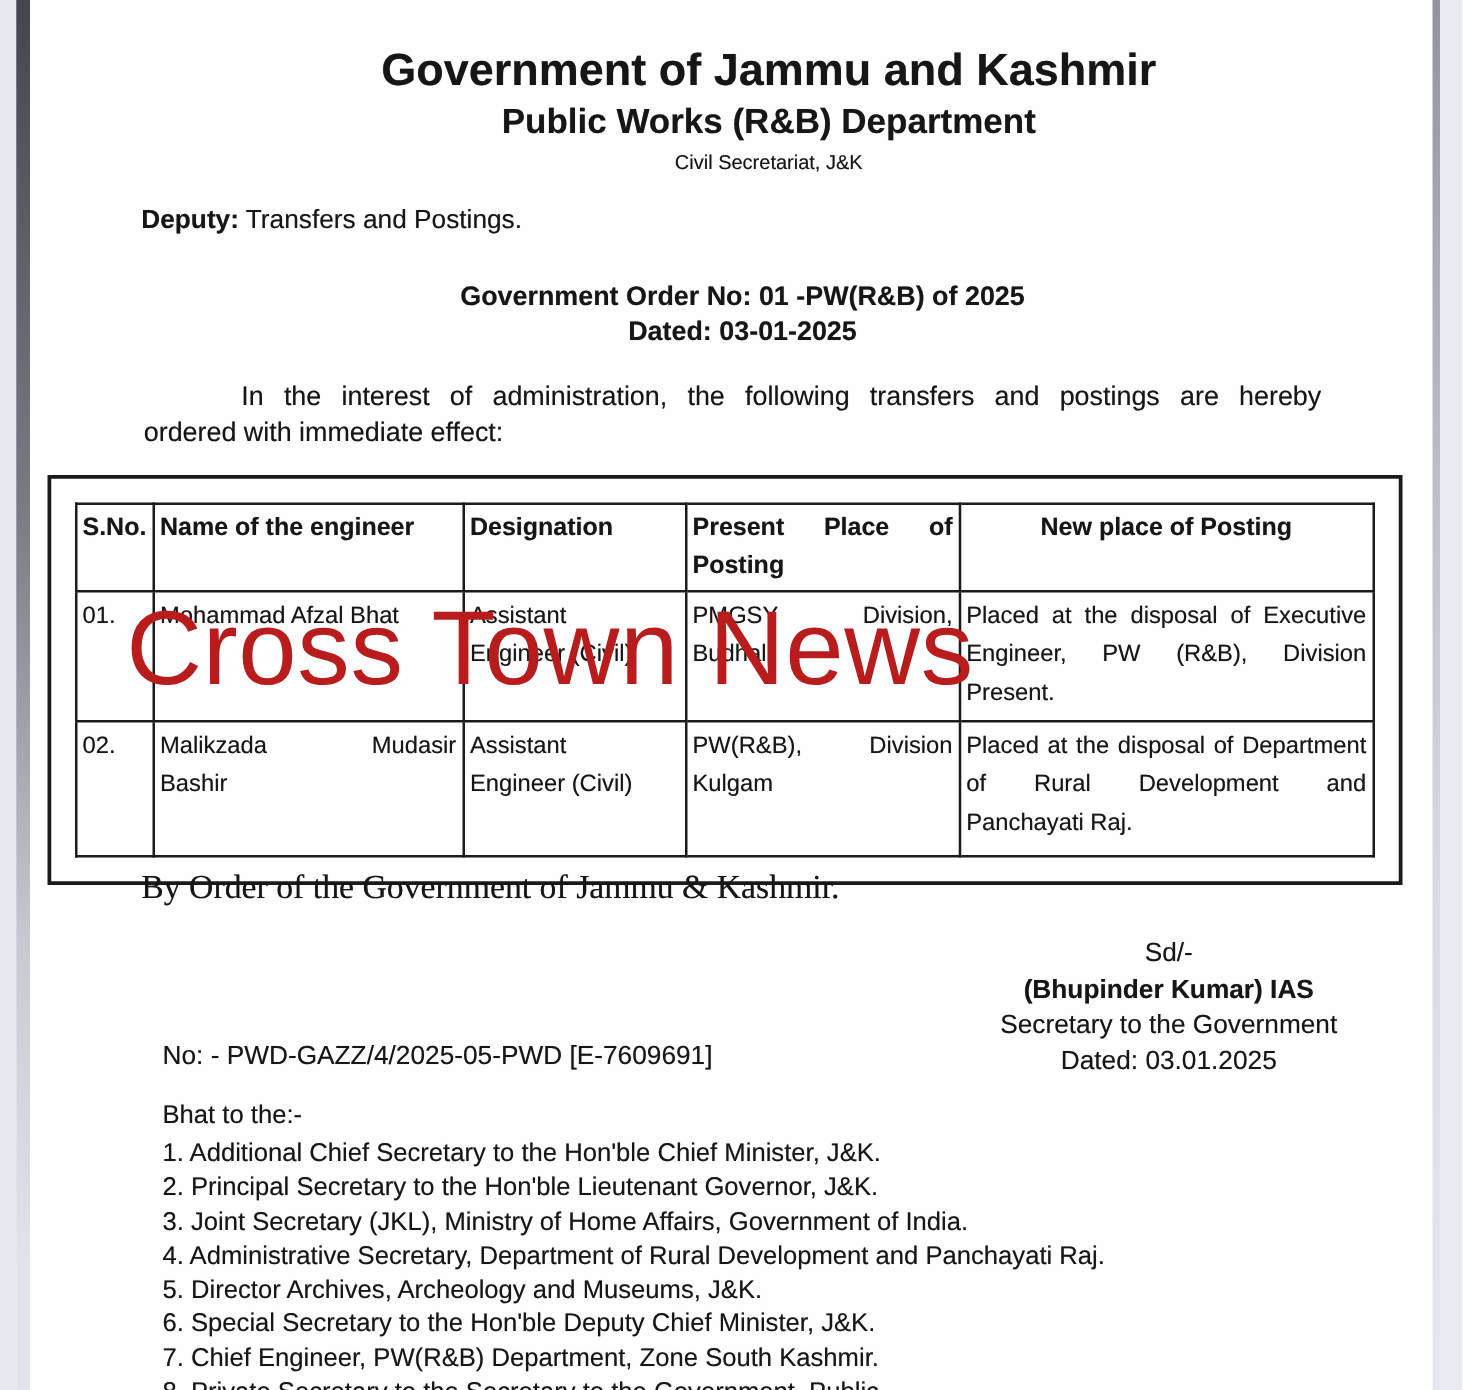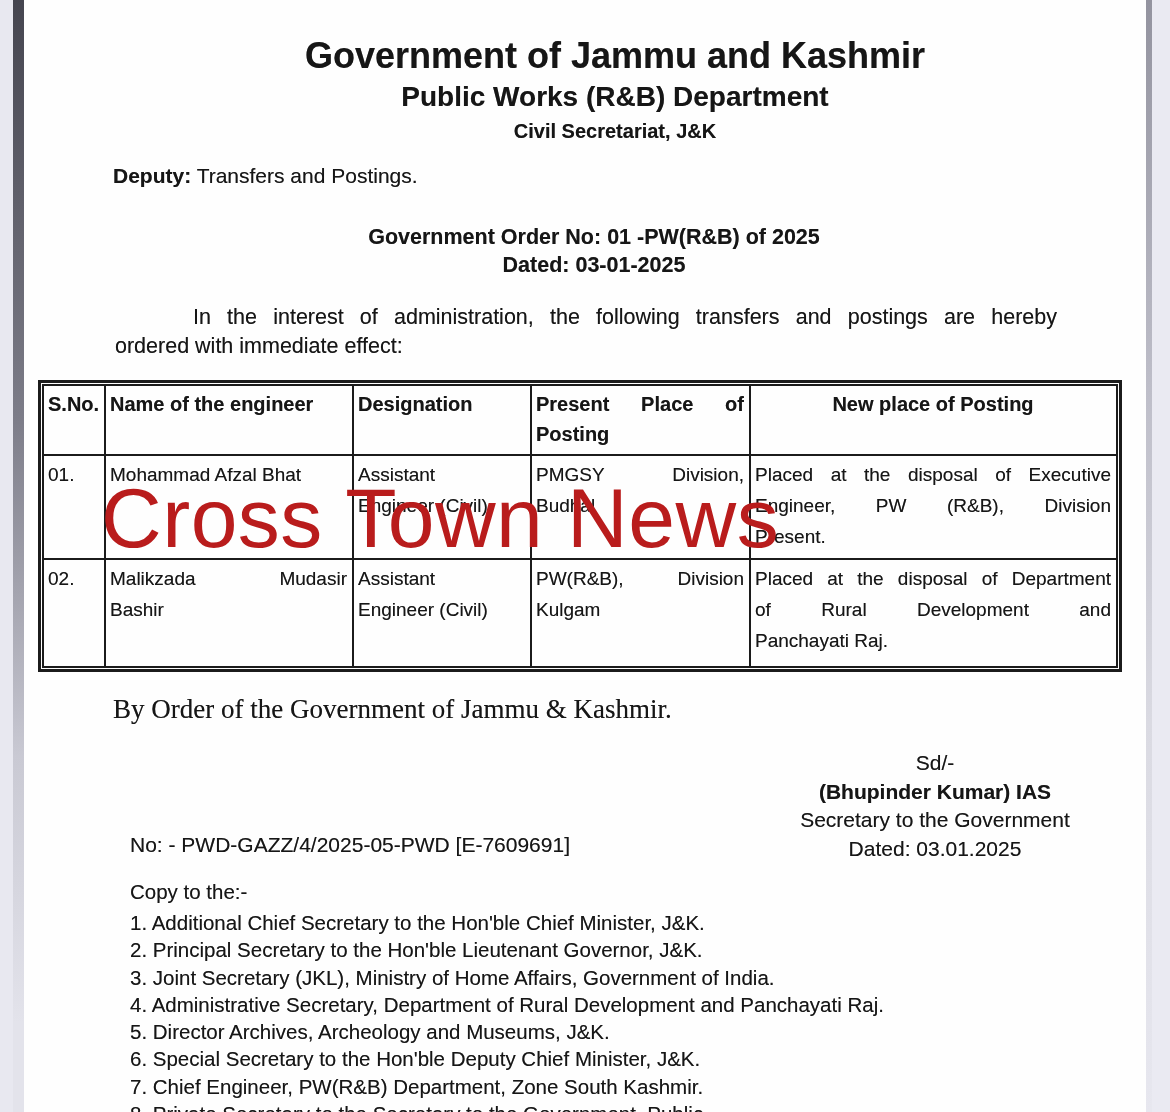--- a/index.html
+++ b/index.html
@@ -18,35 +18,35 @@
   .edge-left   { position:absolute; left:13px; top:0; width:11px; height:100%; z-index:6;
                  background:linear-gradient(#45454f, #7d7d89 38%, #c9c9d3 68%, #e3e3eb 92%); }
   .edge-right  { position:absolute; left:1146px; top:0; width:6px; height:100%; z-index:6;
                  background:linear-gradient(#93939f, #bebec9 35%, #dadae2 65%, #e7e7ef); }
   .strip-right { position:absolute; left:1152px; top:0; width:18px; height:100%; background:#eaeaf2; z-index:6; }
 
   
   .hdr { position:absolute; top:36px; left:60px; width:1110px; text-align:center; }
   .hdr .t1 { font-size:36px; font-weight:bold; line-height:40px; }
   .hdr .t2 { font-size:28px; font-weight:bold; line-height:34px; margin-top:4px; }
-  .hdr .t3 { font-size:20px; font-weight:bold; line-height:24px; margin-top:5px; }
+  .hdr .t3 { font-size:16px; font-weight:normal; line-height:24px; margin-top:5px; }
 
   .subject { position:absolute; top:164px; left:113px; font-size:21px; }
   .subject .lbl { font-weight:bold; }
 
   .order { position:absolute; top:223px; left:18px; width:1152px; text-align:center;
            font-weight:bold; font-size:21.5px; line-height:28px; }
 
   .intro { position:absolute; top:303px; left:115px; width:942px; font-size:21.5px; line-height:29px; }
   .intro div:first-child { text-indent:78px; }
   .jl { text-align:justify; text-align-last:justify; }
 
   
   .tbl-wrap { position:absolute; top:380px; left:38px; width:1084px;
-              border:3px solid #1b1b1b; padding:1px; box-sizing:border-box; }
+              border:3px solid #1b1b1b; padding:19px; box-sizing:border-box; }
   table { border-collapse:collapse; width:100%; table-layout:fixed; }
   .c1{width:62px} .c2{width:248px} .c3{width:178px} .c4{width:219px}
   th,td { border:2px solid #1b1b1b; vertical-align:top; padding:3px 5px 3px 4px; overflow:hidden; }
   thead th { font-size:20px; line-height:30px; height:62px; font-weight:bold; text-align:left; }
   thead th.h5 div { text-align:center; }
   tbody td { font-size:19px; line-height:31px; font-weight:normal; }
   tr.r1 td { height:96px; }
   tr.r2 td { height:100px; }
   .jcell .jl { text-align:justify; text-align-last:justify; }
 
@@ -180,21 +180,21 @@
   <div class="sig">
     <div>Sd/-</div>
     <div class="name">(Bhupinder Kumar) IAS</div>
     <div>Secretary to the Government</div>
     <div>Dated: 03.01.2025</div>
   </div>
 
   <div class="ref">No: - PWD-GAZZ/4/2025-05-PWD [E-7609691]</div>
 
   <div class="copy">
-    <div class="label">Copy to the:-</div>
+    <div class="label">Bhat to the:-</div>
     <div class="citem">1. Additional Chief Secretary to the Hon'ble Chief Minister, J&amp;K.</div>
     <div class="citem">2. Principal Secretary to the Hon'ble Lieutenant Governor, J&amp;K.</div>
     <div class="citem">3. Joint Secretary (JKL), Ministry of Home Affairs, Government of India.</div>
     <div class="citem">4. Administrative Secretary, Department of Rural Development and Panchayati Raj.</div>
     <div class="citem">5. Director Archives, Archeology and Museums, J&amp;K.</div>
     <div class="citem">6. Special Secretary to the Hon'ble Deputy Chief Minister, J&amp;K.</div>
     <div class="citem">7. Chief Engineer, PW(R&amp;B) Department, Zone South Kashmir.</div>
     <div class="citem">8. Private Secretary to the Secretary to the Government, Public</div>
   </div>
 

